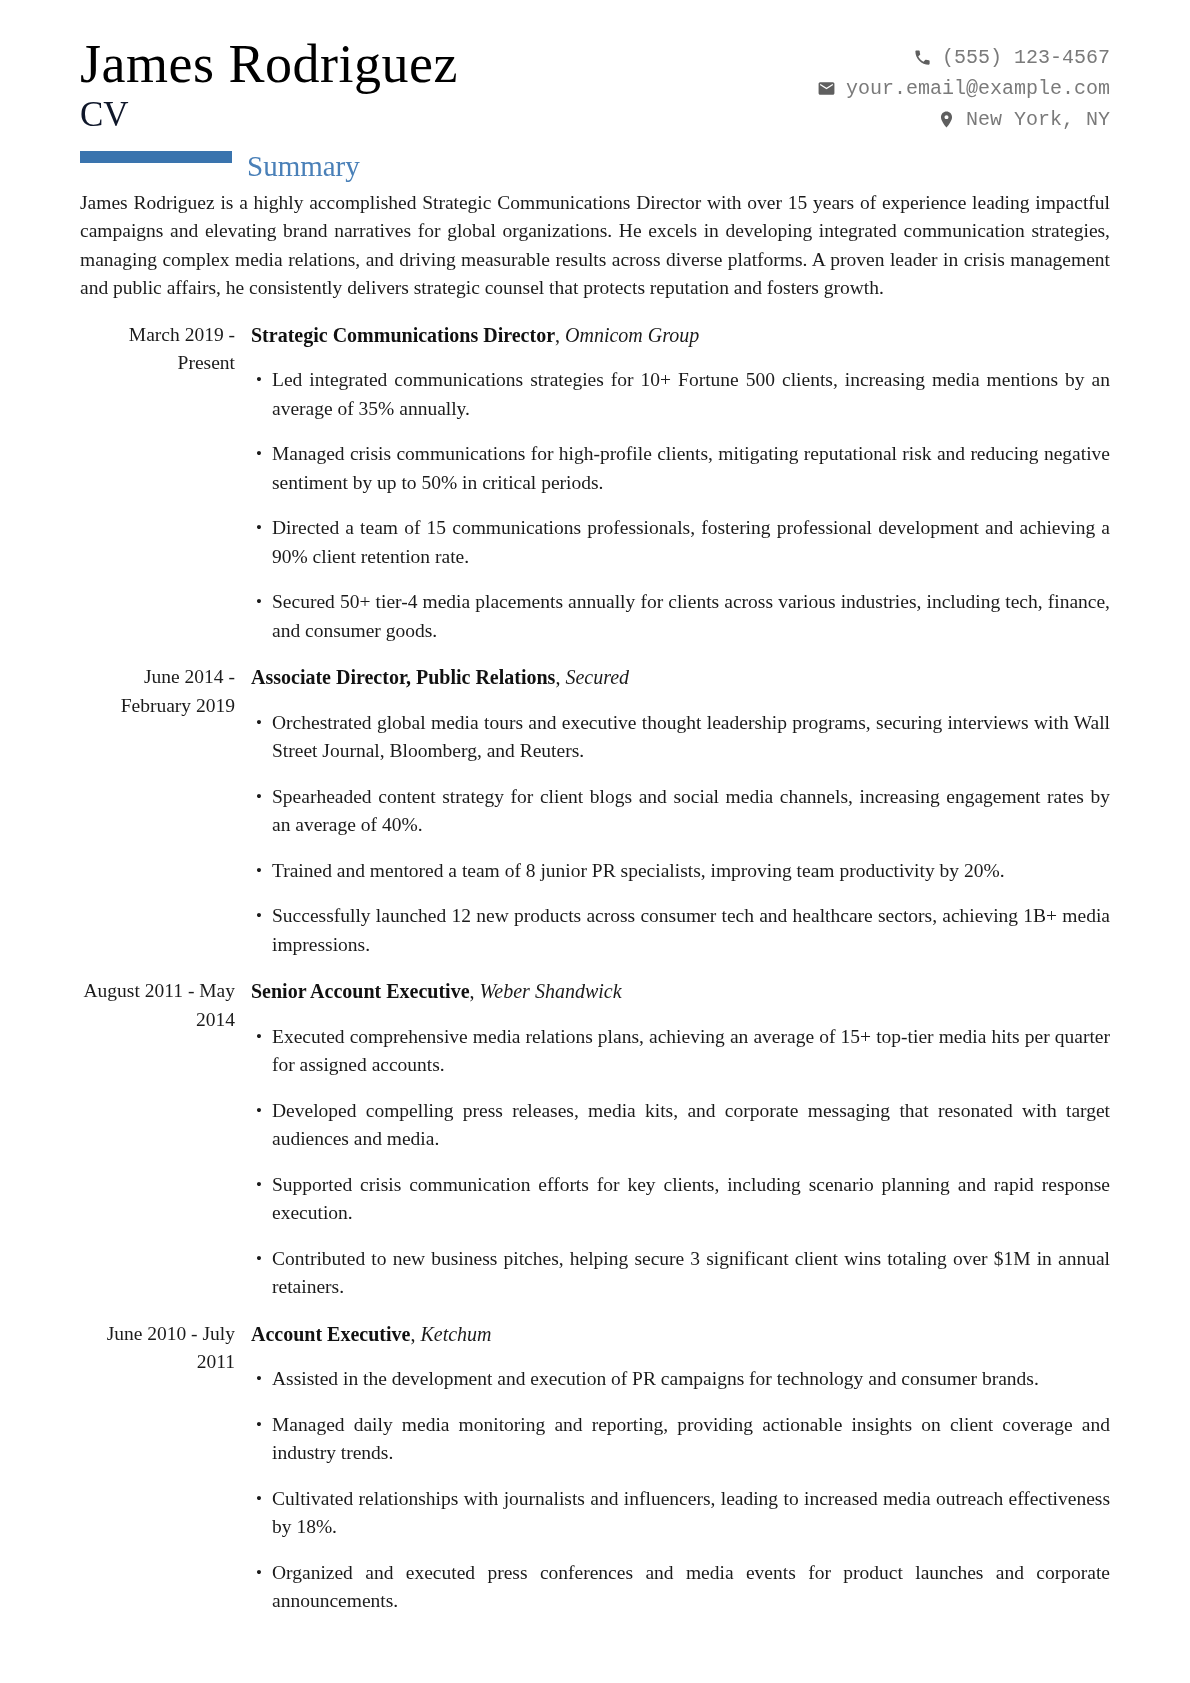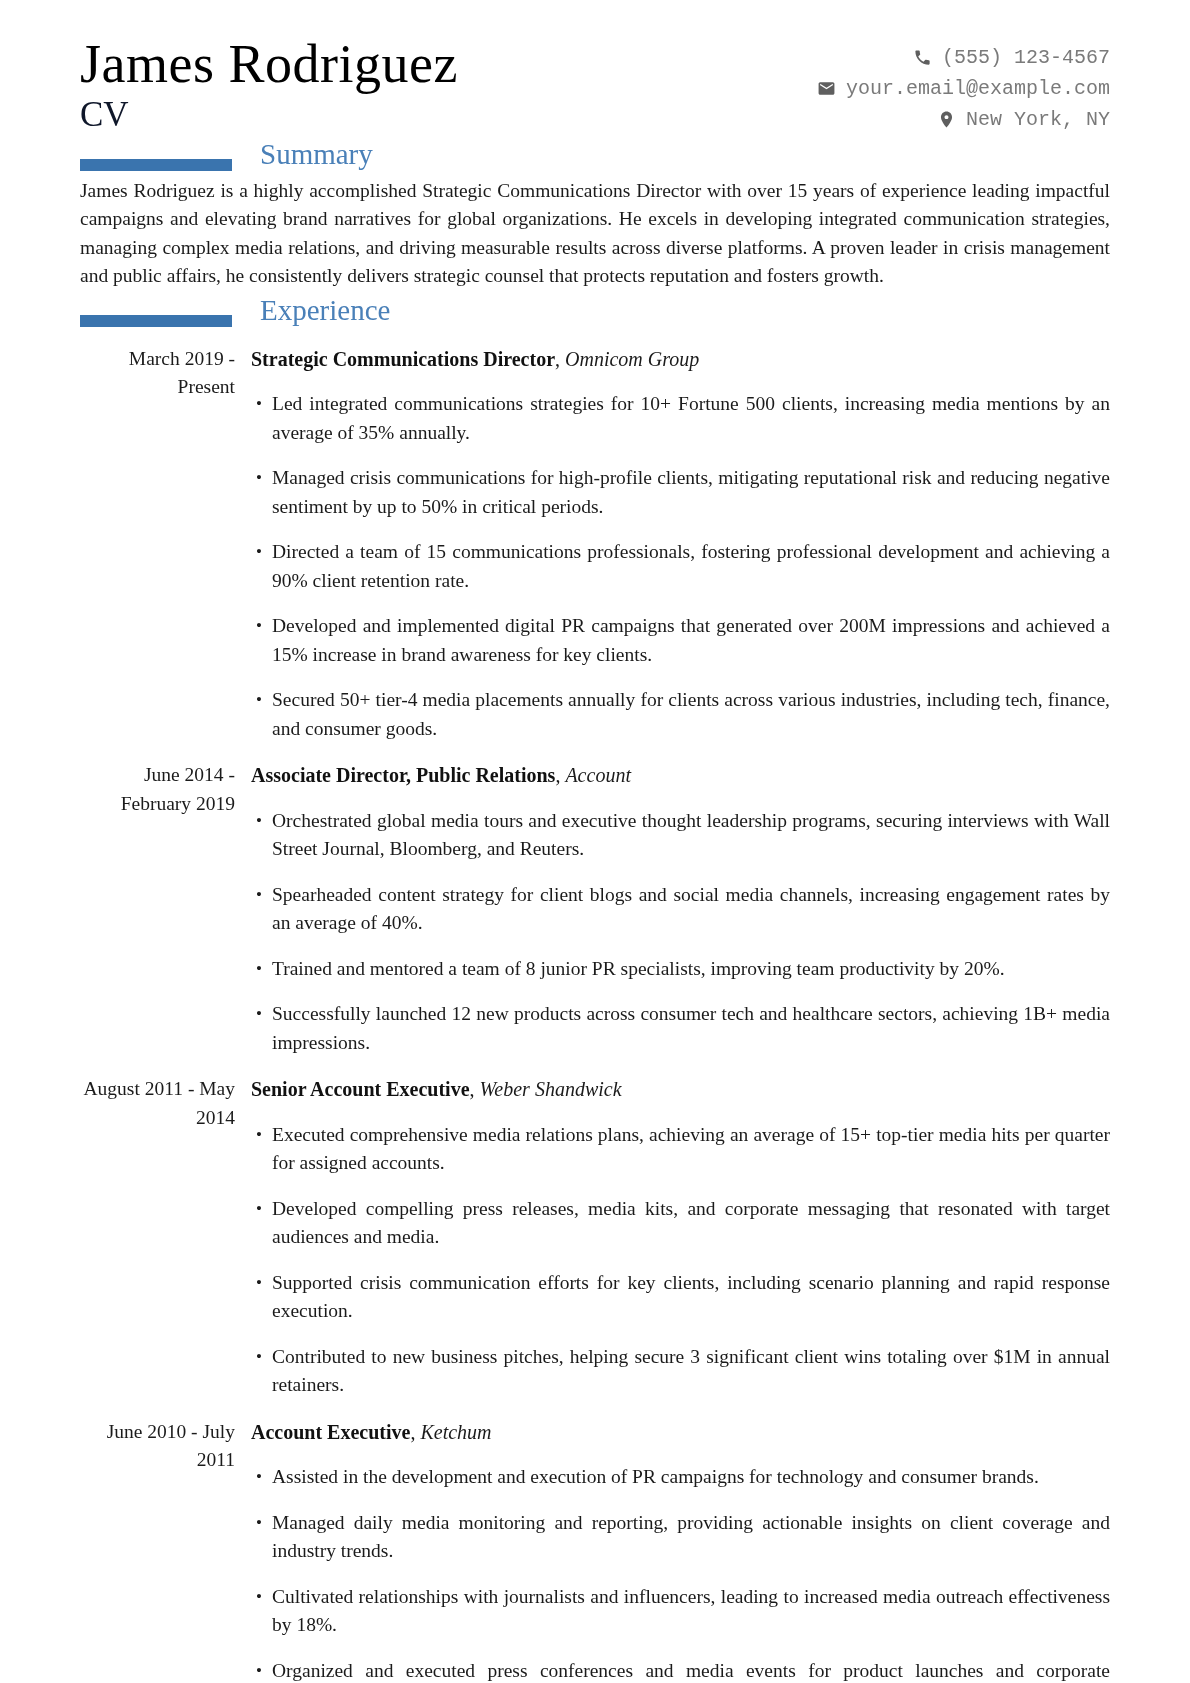--- a/index.html
+++ b/index.html
@@ -23,21 +23,21 @@
 
   .contact { margin-top: 6px; font-family: Liberation Mono, monospace; }
   .contact-row {
     display: flex; justify-content: flex-end; align-items: center;
     gap: 10px; height: 31px;
     font-size: 20px; color: #7a7a7a;
   }
   .contact-row svg { width: 19px; height: 19px; fill: #5f5f5f; flex: 0 0 auto; }
 
   
-  .section-heading { display: flex; align-items: flex-end; gap: 28px; margin-top: 4px; }
+  .section-heading { display: flex; align-items: flex-start; gap: 15px; margin-top: 16px; }
   .heading-bar { width: 152px; height: 12px; background: #3a74ae; flex: 0 0 auto; }
   .heading-text { font-size: 29px; line-height: 1.1; color: #4a80b8; }
 
   
   .summary-text {
     margin: 6px 0 0 0;
     font-size: 19.5px; line-height: 28.5px;
     text-align: justify;
     hyphens: auto; -webkit-hyphens: auto;
   }
@@ -104,42 +104,37 @@
 
   <div>
     <div class="section-heading">
       <div class="heading-bar"></div>
       <div class="heading-text">Summary</div>
     </div>
     <p class="summary-text">James Rodriguez is a highly accomplished Strategic Communications Director with over 15 years of experience leading impactful campaigns and elevating brand narratives for global organizations. He excels in developing integrated communication strategies, managing complex media relations, and driving measurable results across diverse platforms. A proven leader in crisis management and public affairs, he consistently delivers strategic counsel that protects reputation and fosters growth.</p>
   </div>
 
   <div>
-    <div class="section-heading">
-      <div class="heading-bar"></div>
-      <div class="heading-text">Experience</div>
-    </div>
     <div class="entries">
         <div class="entry">
           <div class="entry-date">March 2019 - Present</div>
           <div class="entry-content">
             <div class="entry-title-line"><span class="entry-title">Strategic Communications Director</span><span class="entry-sep">, </span><span class="entry-company">Omnicom Group</span></div>
             <ul class="entry-bullets">
               <li>Led integrated communications strategies for 10+ Fortune 500 clients, increasing media mentions by an average of 35% annually.</li>
               <li>Managed crisis communications for high-profile clients, mitigating reputational risk and reducing negative sentiment by up to 50% in critical periods.</li>
               <li>Directed a team of 15 communications professionals, fostering professional development and achieving a 90% client retention rate.</li>
-              <li>Developed and implemented digital PR campaigns that generated over 200M impressions and achieved a 15% increase in brand awareness for key clients.</li>
               <li>Secured 50+ tier-4 media placements annually for clients across various industries, including tech, finance, and consumer goods.</li>
             </ul>
           </div>
         </div>
         <div class="entry">
           <div class="entry-date">June 2014 - February 2019</div>
           <div class="entry-content">
-            <div class="entry-title-line"><span class="entry-title">Associate Director, Public Relations</span><span class="entry-sep">, </span><span class="entry-company">Account</span></div>
+            <div class="entry-title-line"><span class="entry-title">Associate Director, Public Relations</span><span class="entry-sep">, </span><span class="entry-company">Secured</span></div>
             <ul class="entry-bullets">
               <li>Orchestrated global media tours and executive thought leadership programs, securing interviews with Wall Street Journal, Bloomberg, and Reuters.</li>
               <li>Spearheaded content strategy for client blogs and social media channels, increasing engagement rates by an average of 40%.</li>
               <li>Trained and mentored a team of 8 junior PR specialists, improving team productivity by 20%.</li>
               <li>Successfully launched 12 new products across consumer tech and healthcare sectors, achieving 1B+ media impressions.</li>
             </ul>
           </div>
         </div>
         <div class="entry">
           <div class="entry-date">August 2011 - May 2014</div>

